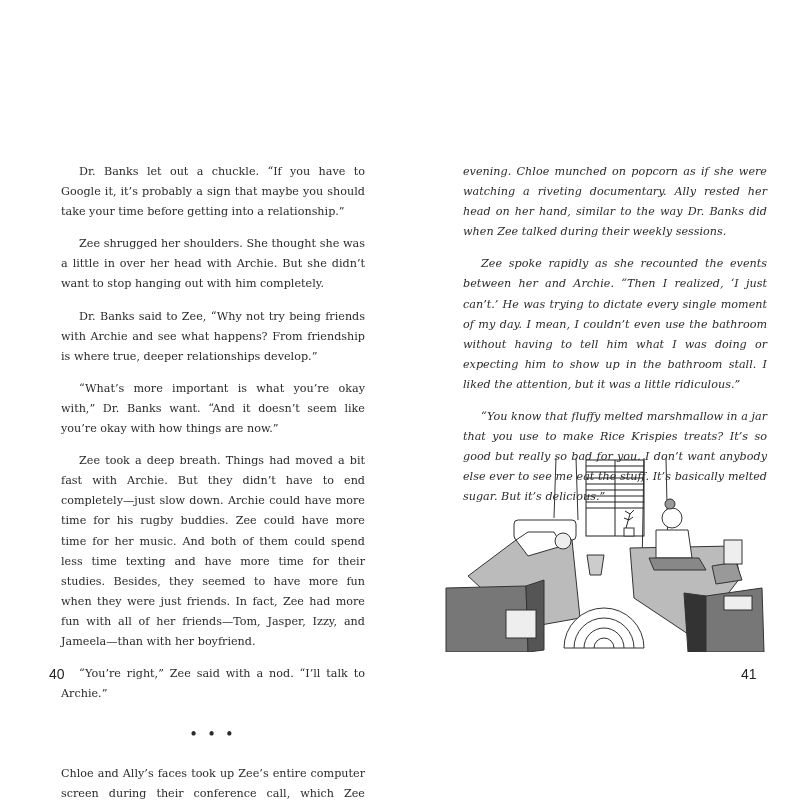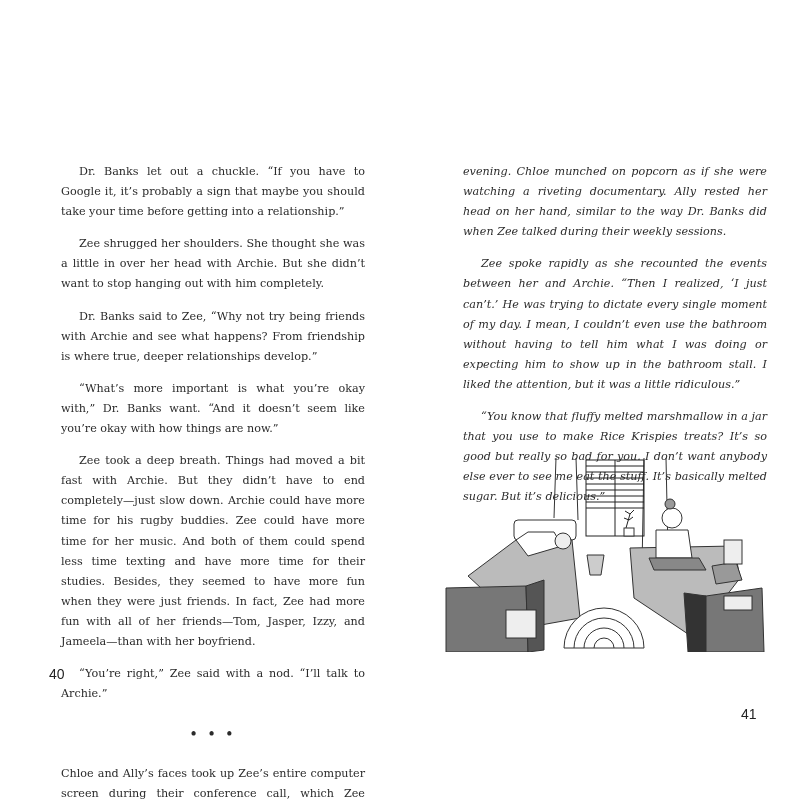--- a/index.html
+++ b/index.html
@@ -82,13 +82,13 @@
   <path d="M120 190 A40 40 0 0 1 200 190 Z" fill="#fff"></path>
   <path d="M130 190 A30 30 0 0 1 190 190"></path>
   <path d="M140 190 A20 20 0 0 1 180 190"></path>
   <path d="M150 190 A10 10 0 0 1 170 190"></path>
 
   <path d="M248 140 L318 130 L320 194 L260 194 Z" fill="#777"></path>
   <path d="M240 135 L262 138 L262 194 L244 194 Z" fill="#333"></path>
   <rect x="280" y="138" width="28" height="14" fill="#eee"></rect>
 </svg>
 
-<div class="pgnum" style="left:741px;margin-top:40px;">41</div>
+<div class="pgnum" style="left:741px;">41</div>
 
 </body></html>

